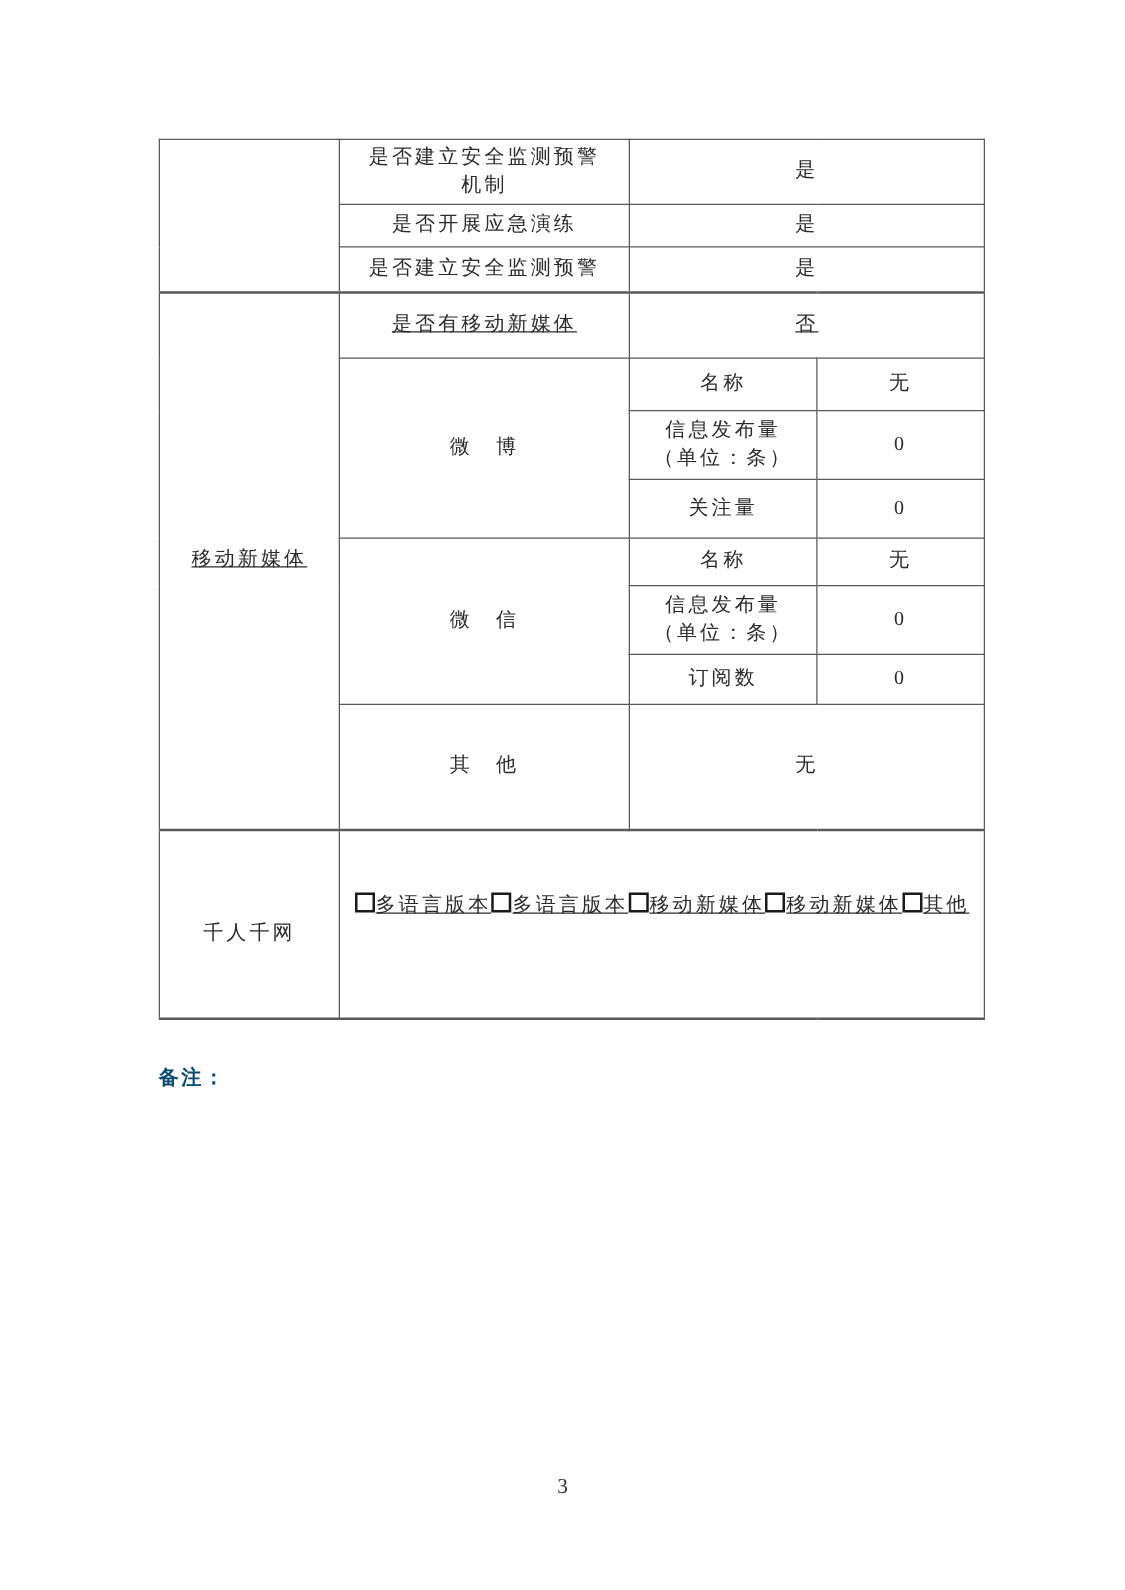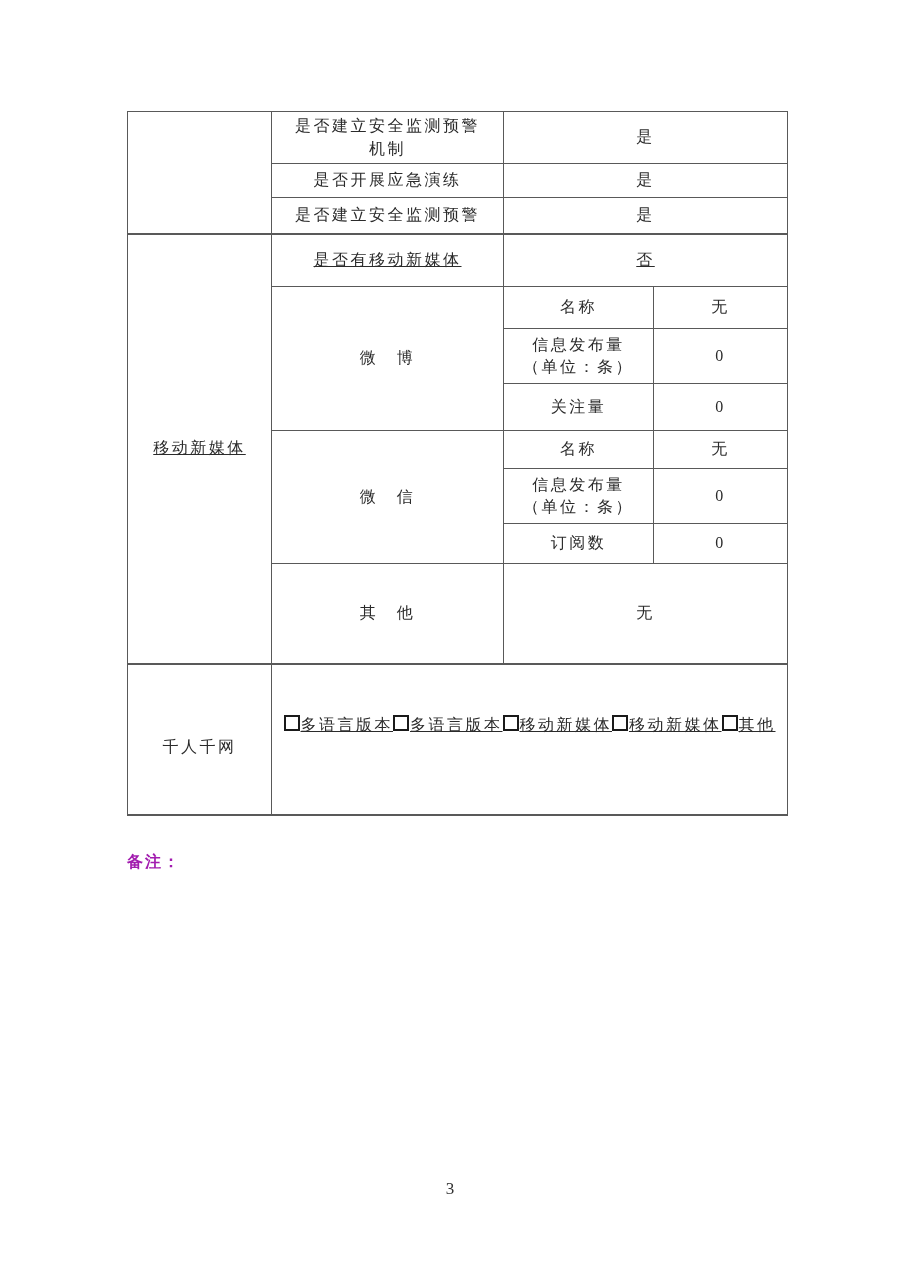--- a/index.html
+++ b/index.html
@@ -58,21 +58,21 @@
     margin-right: 1px;
     background: #ffffff;
   }
   .notes {
     position: absolute;
     left: 127px;
     top: 852px;
     font-size: 16px;
     font-weight: bold;
     letter-spacing: 2px;
-    color: #a21caf;
+    color: #0c4a6e;
   }
   .page-number {
     position: absolute;
     left: 0;
     top: 1179px;
     width: 900px;
     text-align: center;
     font-size: 17px;
     color: #333333;
     letter-spacing: 0;

